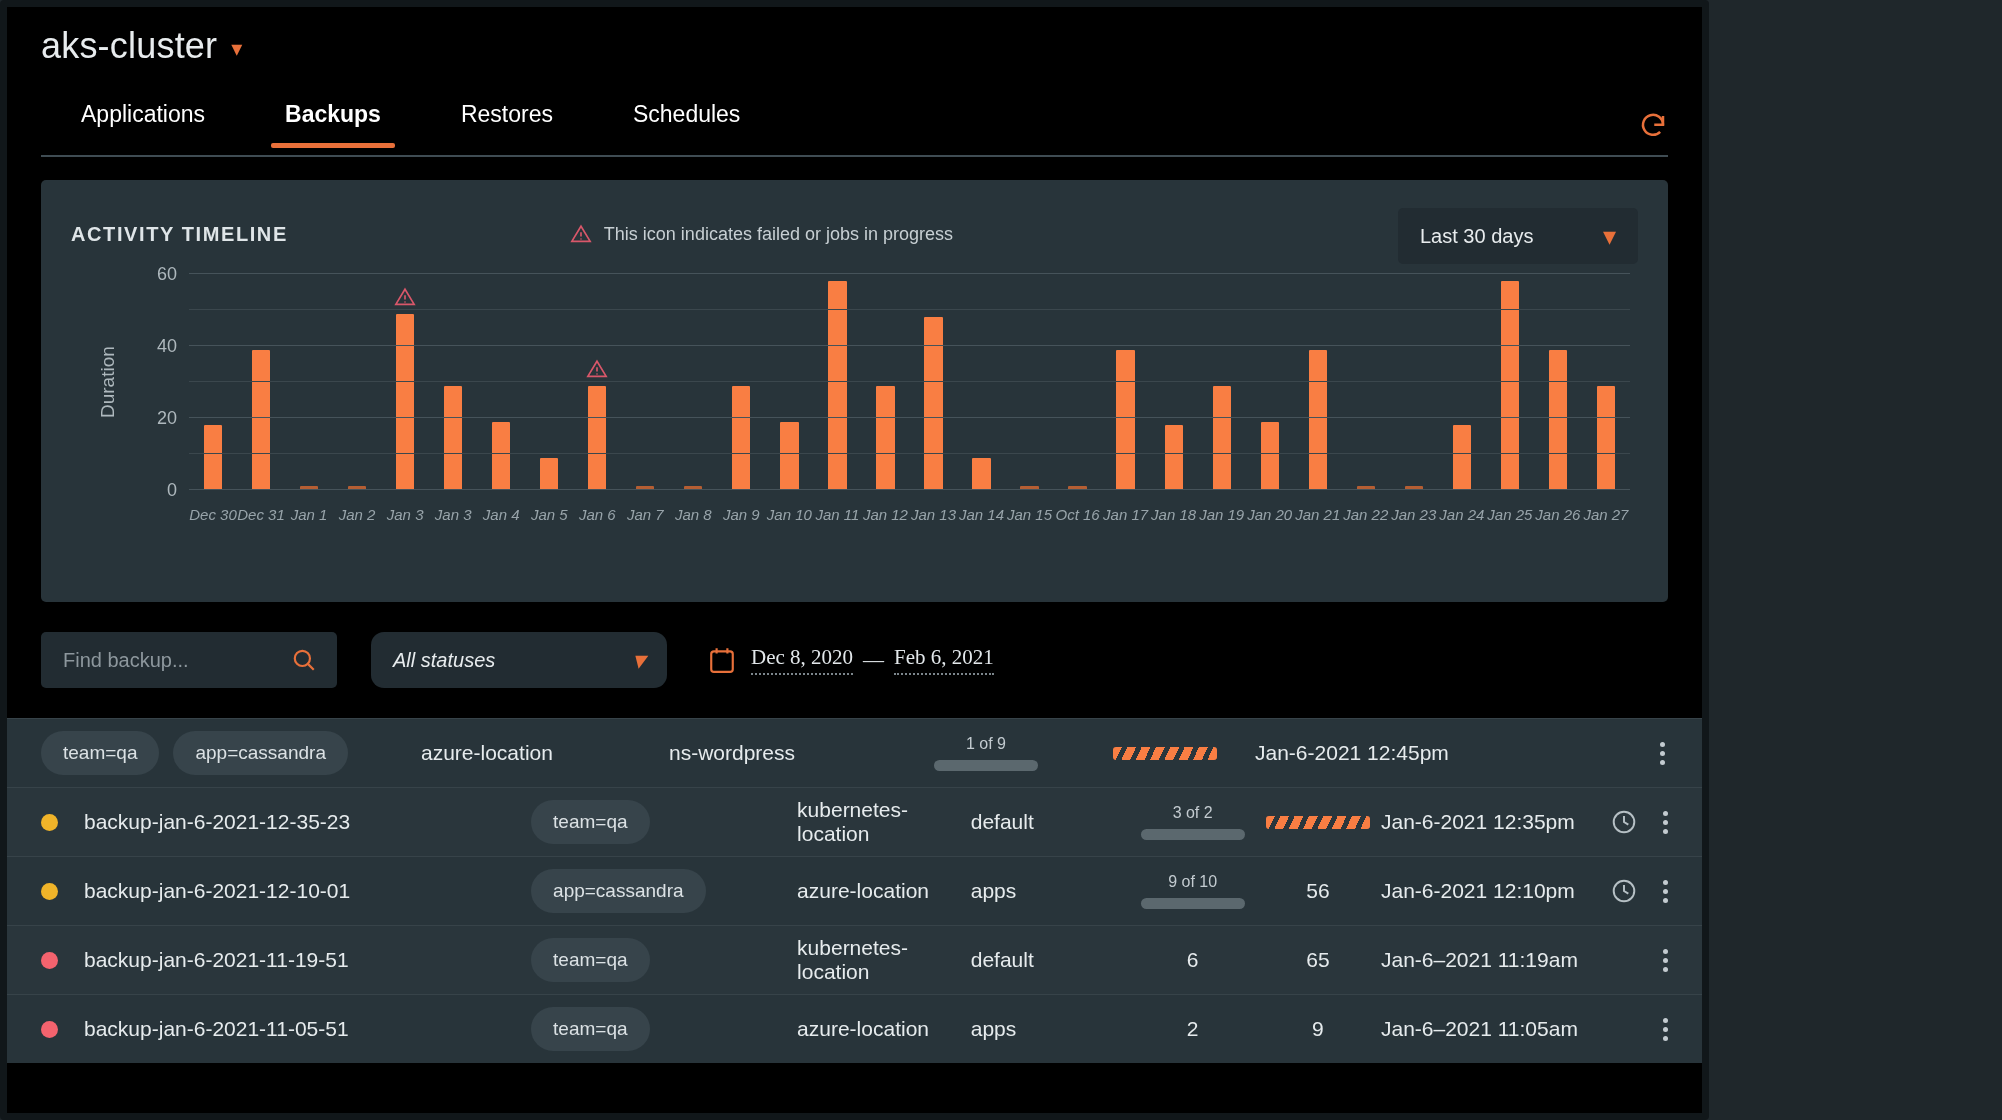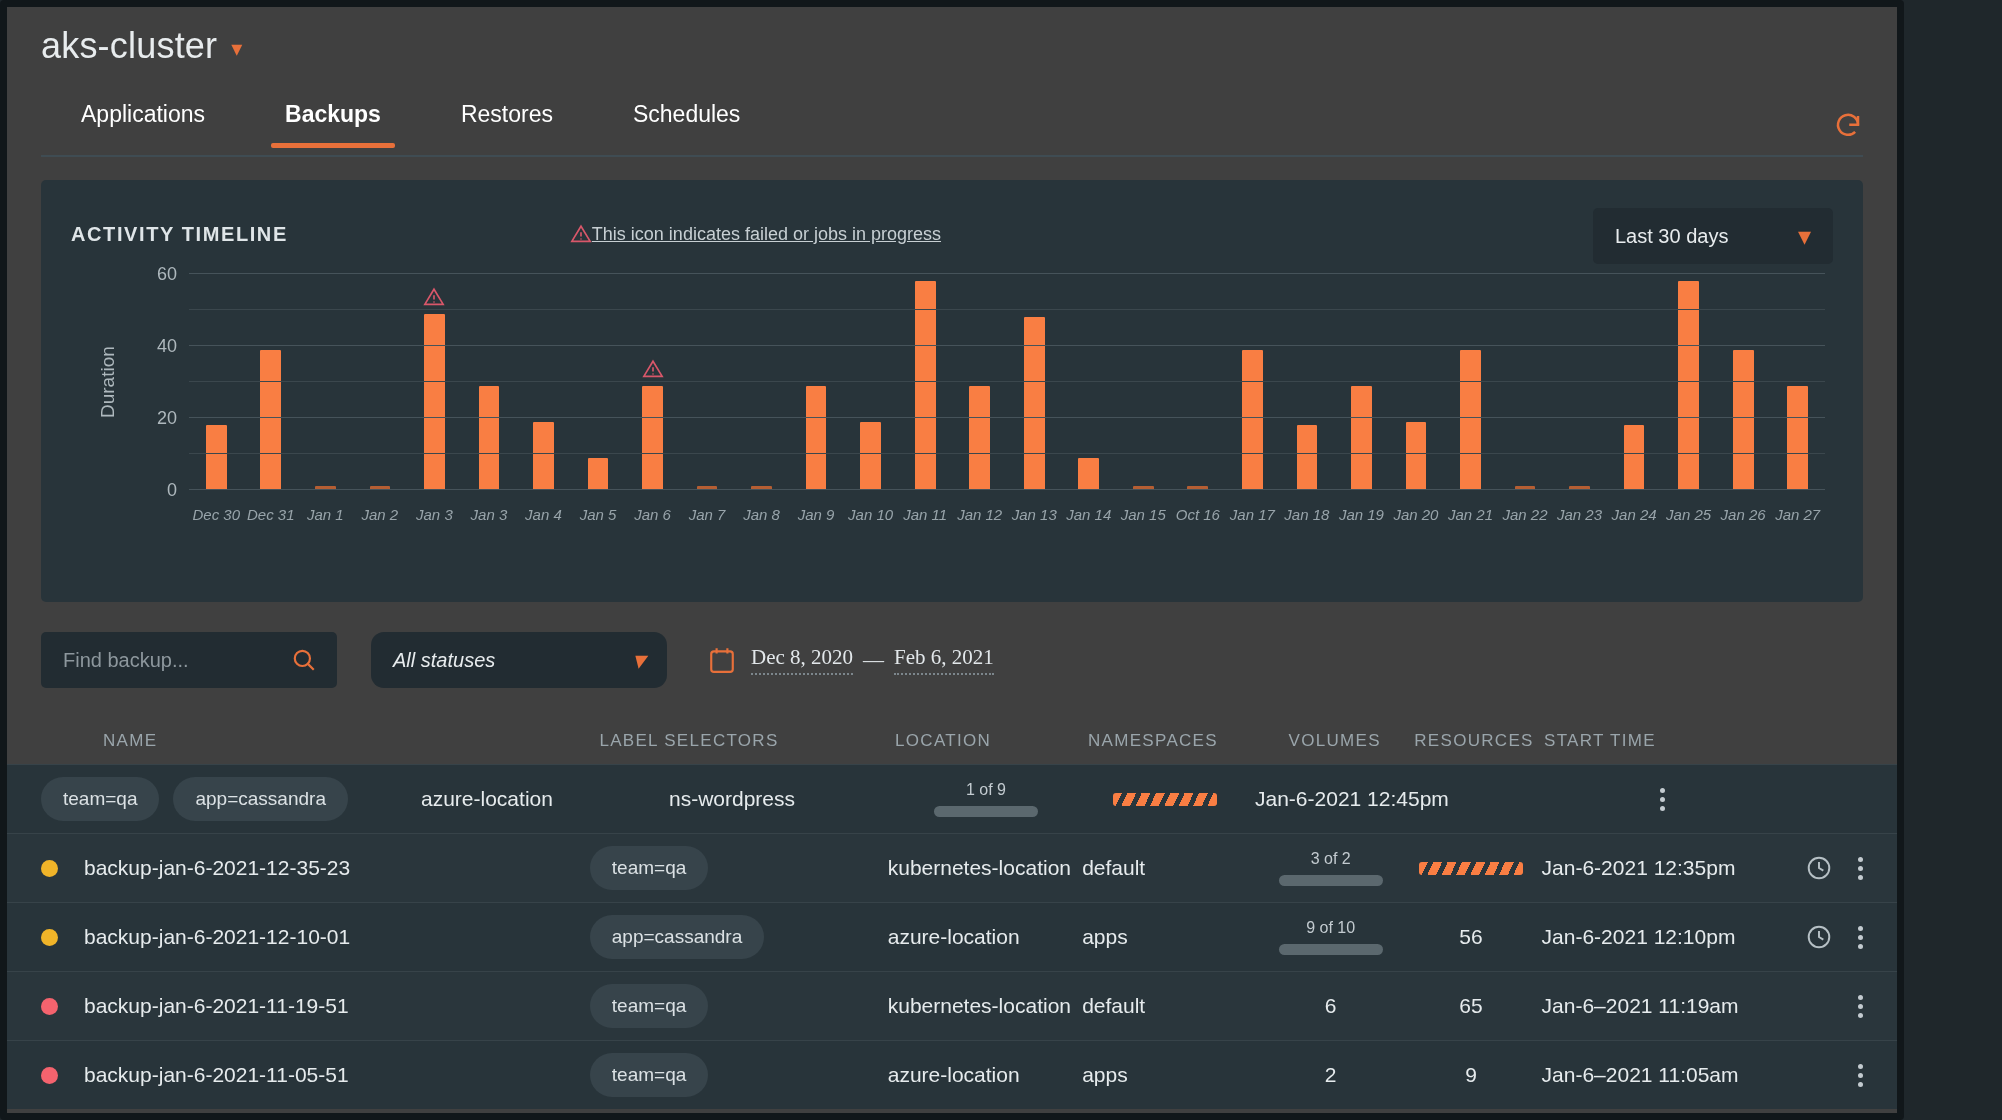--- a/index.html
+++ b/index.html
@@ -4,22 +4,22 @@
 <style>
   * { box-sizing: border-box; margin: 0; padding: 0; }
   html, body {
     width: 2002px; height: 1120px;
     background: #1f272b;
     font-family: "Liberation Sans", sans-serif;
     overflow: hidden;
   }
   .app {
     position: relative;
-    width: 1904px; height: 1120px;
-    background: #404040;
+    width: 1709px; height: 1120px;
+    background: #000000;
     border: 7px solid #11171a;
     border-radius: 4px;
     overflow: hidden;
   }
 
   
   .header { padding: 18px 34px 0 34px; }
   .cluster-row { display: flex; align-items: center; gap: 14px; }
   .cluster-name {
     font-size: 36px; color: #e8ecee; font-weight: 400; letter-spacing: .2px;
@@ -55,22 +55,22 @@
     border-radius: 5px;
     padding: 26px 30px 24px 30px;
     height: 422px;
     position: relative;
   }
   .card-head { display: flex; align-items: center; height: 56px; }
   .card-title {
     font-size: 20px; letter-spacing: 1.6px; color: #dfe5e8; font-weight: 700;
   }
   .legend-note {
-    display: flex; align-items: center; 
-    margin-left: 282px; color: #c7cfd3; font-size: 18px; text-decoration: underline;
+    display: flex; align-items: center; gap: 12px;
+    margin-left: 282px; color: #c7cfd3; font-size: 18px;
   }
   .warn-tri { width: 22px; height: 22px; color: #d9576a; }
   .range-select {
     position: absolute; right: 30px; top: 28px;
     width: 240px; height: 56px;
     background: #222c32; border-radius: 5px;
     display: flex; align-items: center; justify-content: space-between;
     padding: 0 22px; color: #e8ecee; font-size: 20px;
   }
   .chev-lg { color: #e8703a; font-size: 26px; line-height: 1; }
@@ -407,30 +407,20 @@
       </svg>
       <span class="dr-text">
         <span class="dotted">Dec 8, 2020</span>
         <span class="dash">—</span>
         <span class="dotted">Feb 6, 2021</span>
       </span>
     </div>
   </div>
 
   <div class="table">
-    <div class="thead" id="thead">
-        <div class="c-name">NAME</div>
-        <div class="c-labels">LABEL SELECTORS</div>
-        <div class="c-loc">LOCATION</div>
-        <div class="c-ns">NAMESPACES</div>
-        <div class="c-vol">VOLUMES</div>
-        <div class="c-res">RESOURCES</div>
-        <div class="c-time">START TIME</div>
-        <div class="c-act"></div>
-      </div>
     <div id="tbody">
         <div class="row">
           <div class="c-labels">
             <span class="chip">team=qa</span>
             <span class="chip">app=cassandra</span>
           </div>
           <div class="c-loc">azure-location</div>
           <div class="c-ns">ns-wordpress</div>
           <div class="c-vol">
             <span class="vol-label">1 of 9</span>

